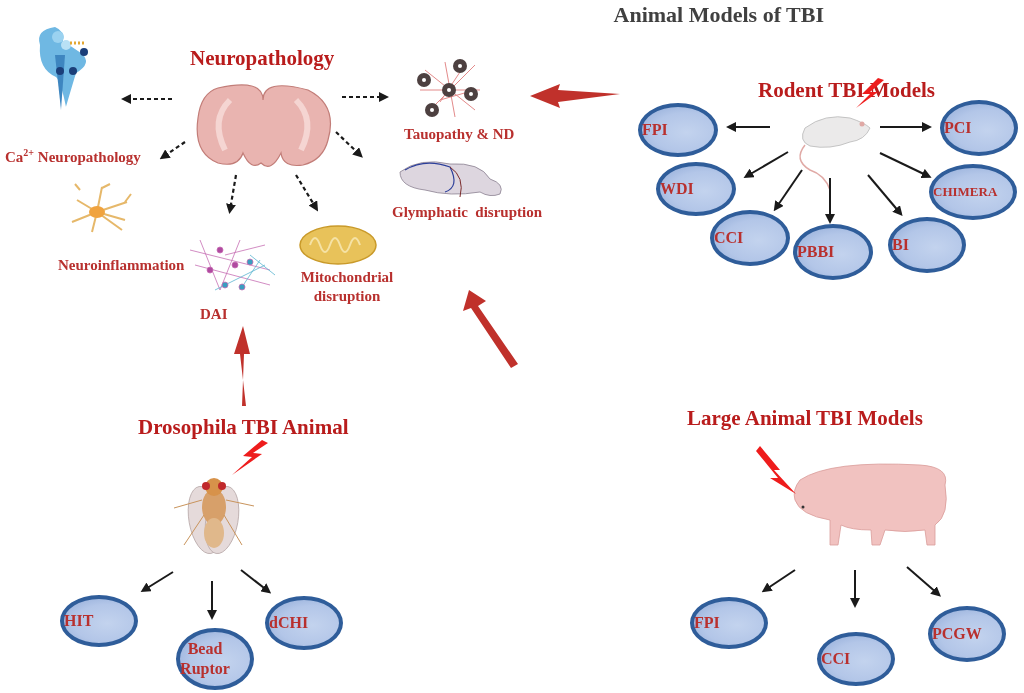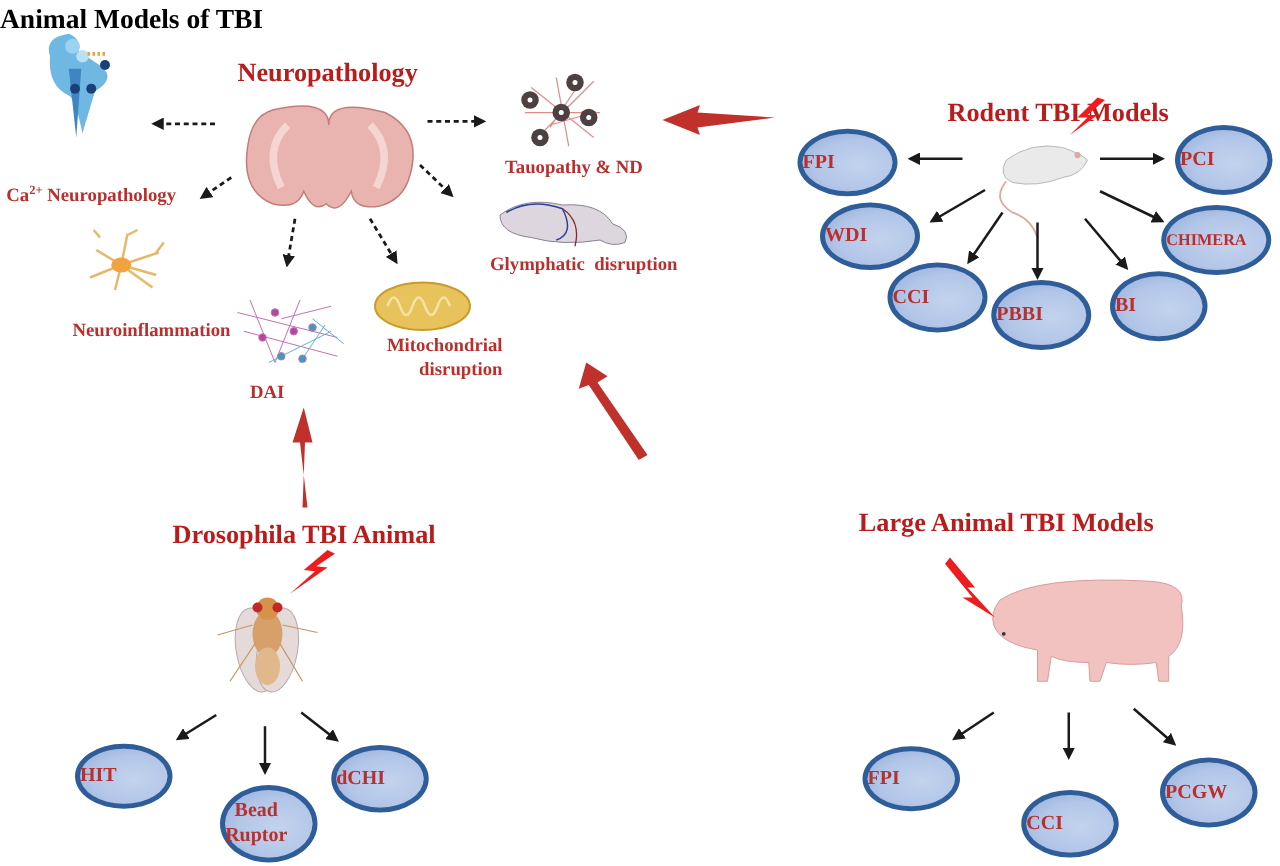--- a/index.html
+++ b/index.html
@@ -1,20 +1,20 @@
 <!DOCTYPE html>
 <html><head>
 <meta charset="utf-8">
 <style>
   html,body{margin:0;padding:0;background:#fff;}
   body{width:1024px;height:693px;position:relative;overflow:hidden;font-family:"Liberation Serif","DejaVu Serif",serif;}
   .abs{position:absolute;}
-  .title{left:0;top:2px;width:824px;text-align:left;color:#000000;font-weight:bold;font-size:22px;}
+  .title{left:0;top:2px;width:824px;text-align:right;color:#404040;font-weight:bold;font-size:22px;}
   .heading{color:#b91c1c;font-weight:bold;font-size:21px;white-space:nowrap;}
-  .label{color:#b8302e;font-weight:bold;font-size:15px;white-space:nowrap;text-align:right;line-height:19px;}
+  .label{color:#b8302e;font-weight:bold;font-size:15px;white-space:nowrap;text-align:center;line-height:19px;}
   .oval{position:absolute;border:4px solid #2f5d9a;border-radius:50%;background:radial-gradient(ellipse at 62% 55%, #c3d3ee 0%, #b3c6e8 55%, #8fa9d6 100%);box-sizing:border-box;display:flex;align-items:center;}
   .oval span{color:#b8302e;font-weight:bold;font-size:16px;text-align:center;line-height:20px;}
   svg.overlay{position:absolute;left:0;top:0;}
 </style>
 </head>
 <body>
 
 <div class="abs title">Animal Models of TBI</div>
 
 <div class="abs heading" style="left:190px;top:46px;">Neuropathology</div>

